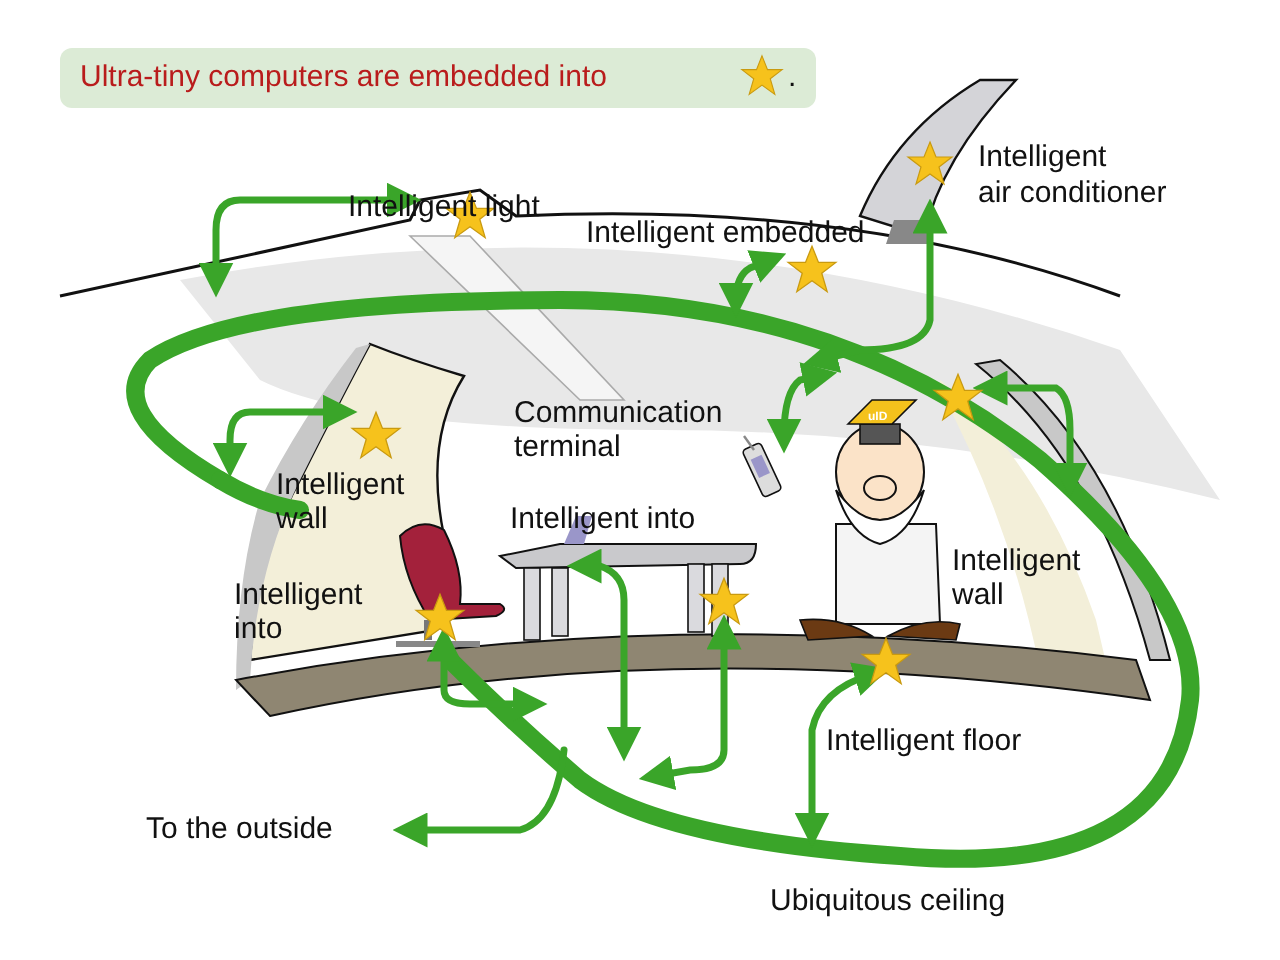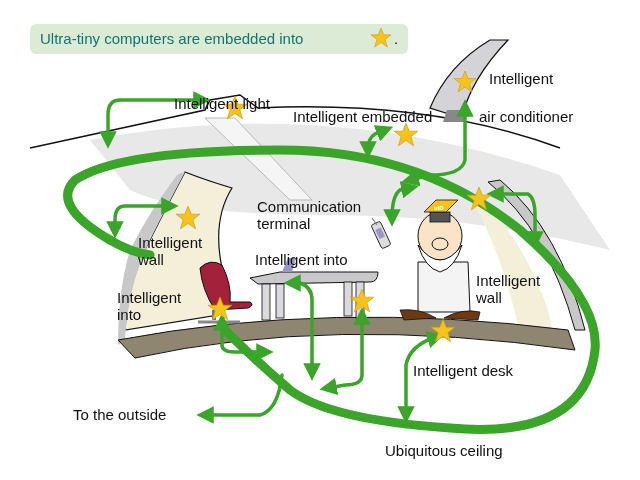--- a/index.html
+++ b/index.html
@@ -1,20 +1,20 @@
 <!DOCTYPE html>
 <html><head>
 <meta charset="utf-8">
 <style>
   html, body { margin: 0; padding: 0; background: #ffffff; }
   body { width: 640px; height: 480px; overflow: hidden; position: relative; font-family: "Liberation Sans", sans-serif; }
   #stage { position: absolute; left: 0; top: 0; width: 640px; height: 480px; }
   .label { position: absolute; font-family: "Liberation Sans", sans-serif; font-size: 15px; color: #111; line-height: 16px; white-space: nowrap; }
   .legend-box { position: absolute; left: 30px; top: 24px; width: 378px; height: 30px; background: #dcebd6; border-radius: 6px; }
-  .legend-text { position: absolute; left: 40px; top: 31px; font-size: 15px; line-height: 16px; color: #0f766e; }
+  .legend-text { position: absolute; left: 40px; top: 31px; font-size: 15px; line-height: 16px; color: #b91c1c; }
   .legend-dot { position: absolute; left: 394px; top: 31px; font-size: 15px; line-height: 16px; color: #111; }
 </style>
 </head>
 <body>
 
 <svg id="stage" viewBox="0 0 640 480" width="640" height="480" xmlns="http://www.w3.org/2000/svg">
   <defs>
     <marker id="arr" viewBox="0 0 10 10" refX="5" refY="5" markerWidth="5" markerHeight="5" orient="auto-start-reverse">
       <path d="M0,0 L10,5 L0,10 z" fill="#3aa529"></path>
     </marker>
@@ -108,25 +108,25 @@
 <div class="legend-box"></div>
 <span class="legend-text">Ultra-tiny computers are embedded into</span>
 <svg style="position:absolute;left:370px;top:27px;" width="22" height="22" viewBox="-12 -12 24 24">
   <polygon points="0,-11 3,-3.5 11,-3.5 4.5,1.5 7,10 0,5 -7,10 -4.5,1.5 -11,-3.5 -3,-3.5" fill="#f6c21c" stroke="#c99a10" stroke-width="0.6"></polygon>
 </svg>
 <span class="legend-dot">.</span>
 
 <span class="label" style="left:174px;top:96px;">Intelligent light</span>
 <span class="label" style="left:293px;top:109px;">Intelligent embedded</span>
 <span class="label" style="left:489px;top:71px;">Intelligent</span>
-<span class="label" style="left:479px;top:89px;margin-top:20px;">air conditioner</span>
+<span class="label" style="left:489px;top:89px;">air conditioner</span>
 <span class="label" style="left:257px;top:199px;">Communication</span>
 <span class="label" style="left:257px;top:216px;">terminal</span>
 <span class="label" style="left:138px;top:235px;">Intelligent</span>
 <span class="label" style="left:138px;top:252px;">wall</span>
 <span class="label" style="left:255px;top:252px;">Intelligent into</span>
 <span class="label" style="left:117px;top:290px;">Intelligent</span>
 <span class="label" style="left:117px;top:307px;">into</span>
 <span class="label" style="left:476px;top:273px;">Intelligent</span>
 <span class="label" style="left:476px;top:290px;">wall</span>
-<span class="label" style="left:413px;top:363px;">Intelligent desk</span>
+<span class="label" style="left:413px;top:363px;">Intelligent floor</span>
 <span class="label" style="left:73px;top:407px;">To the outside</span>
 <span class="label" style="left:385px;top:443px;">Ubiquitous ceiling</span>
 
 </body></html>

